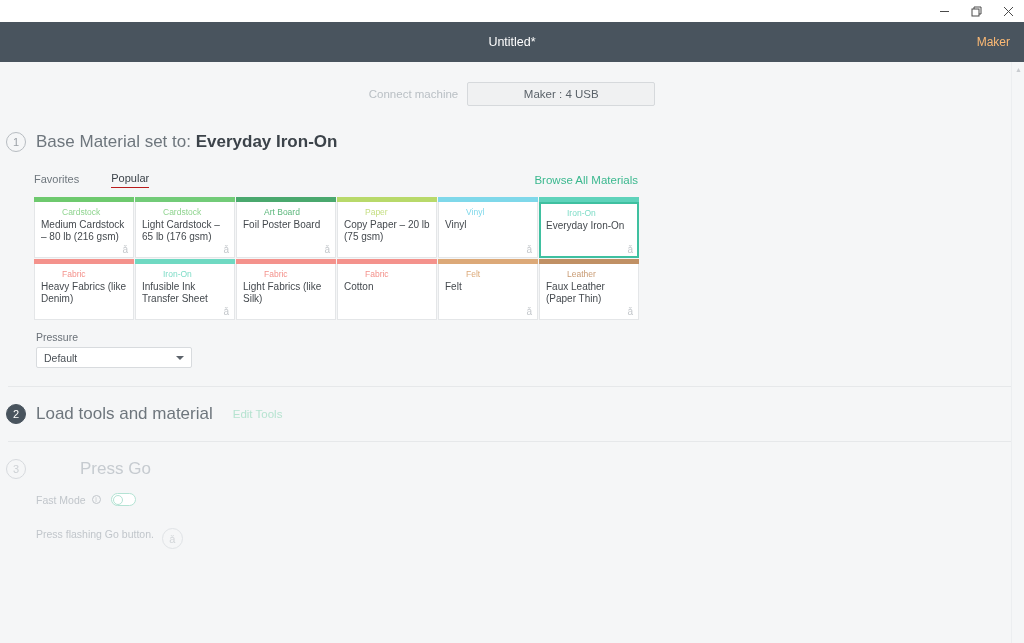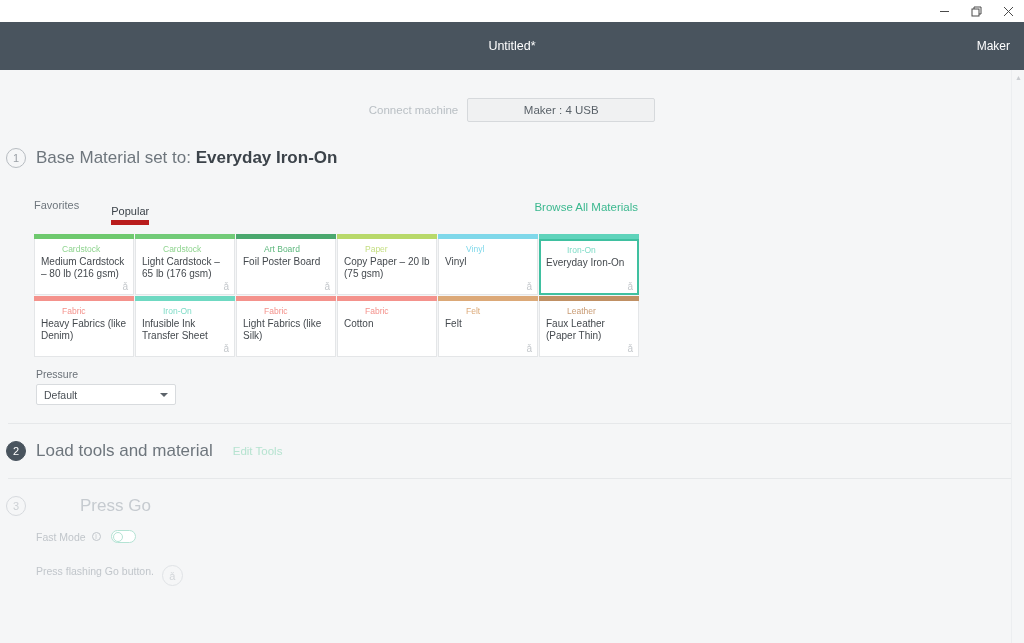--- a/index.html
+++ b/index.html
@@ -17,30 +17,30 @@
   }
   .win-btn {
     width: 32px; height: 22px;
     display: flex; align-items: center; justify-content: center;
     color: #4a4a4a;
   }
   .win-btn svg { display: block; }
 
   
   .titlebar {
-    height: 48px; background: #49545e;
+    height: 40px; background: #49545e;
     display: flex; align-items: center; position: relative;
   }
   .titlebar-title {
     position: absolute; left: 0; right: 0; text-align: center;
     color: #ffffff; font-size: 12.5px;
   }
   .titlebar-right {
     position: absolute; right: 14px;
-    color: #ffffff; font-size: 12px; text-align: center;
+    color: #fdba74; font-size: 12px; text-align: center;
   }
 
   
   .app-body {
     height: 588px; background: #f5f6f7;
     position: relative; overflow: hidden;
   }
 
   .scrollbar {
     position: absolute; top: 0; right: 0; width: 13px; height: 100%;
@@ -48,21 +48,21 @@
   }
   .scroll-arrow {
     width: 13px; height: 14px; display: flex;
     align-items: center; justify-content: center;
     color: #c9ccd0; font-size: 7px;
   }
 
   
   .connect-row {
     display: flex; align-items: center; justify-content: center;
-    gap: 9px; padding-top: 28px;
+    gap: 9px; padding-top: 20px;
   }
   .connect-label { font-size: 11.5px; color: #b9bfc4; }
   .machine-select {
     width: 188px; height: 24px; background: #f0f1f2;
     border: 1px solid #d6d9dc; border-radius: 2px;
     display: flex; align-items: center; justify-content: center;
     font-size: 11.5px; color: #5a6269;
   }
 
   
@@ -95,21 +95,21 @@
   
   .tabs-row {
     display: flex; align-items: center; margin: 20px 0 0 28px;
     width: 604px; position: relative;
   }
   .tab {
     font-size: 11px; color: #6e767d; margin-right: 32px;
     padding-bottom: 3px;
   }
   .tab.active {
-    color: #3c434a; border-bottom: 5px solid #b91c1c; margin-top: 17px;
+    color: #3c434a; border-bottom: 1px solid #b91c1c;
   }
   .browse-link {
     position: absolute; right: 0; font-size: 11.5px; color: #3bb88f;
   }
 
   
   .cards-grid {
     margin: 9px 0 0 28px;
     display: grid; grid-template-columns: repeat(6, 100px);
     gap: 1px 1px; width: 606px;
@@ -140,21 +140,21 @@
     display: flex; align-items: center; gap: 8px;
     margin: 16px 0 0 30px; font-size: 11px; color: #5e666d;
   }
   .warn-icon { color: #e8a33d; flex: none; }
   .warn-link { color: #3bb88f; margin-left: 8px; }
 
   
   .pressure-block { margin: 11px 0 0 30px; }
   .pressure-label { font-size: 10.5px; color: #6a7178; margin-bottom: 4px; }
   .pressure-select {
-    width: 140px; height: 21px; background: #ffffff;
+    width: 156px; height: 21px; background: #ffffff;
     border: 1px solid #d8dbde; border-radius: 2px;
     display: flex; align-items: center; justify-content: space-between;
     padding: 0 7px; font-size: 10.5px; color: #4a5056;
   }
   .caret {
     width: 0; height: 0; border-left: 4px solid transparent;
     border-right: 4px solid transparent; border-top: 4px solid #5c636a;
   }
 
   .step2 { padding: 17px 0 17px 6px; }

